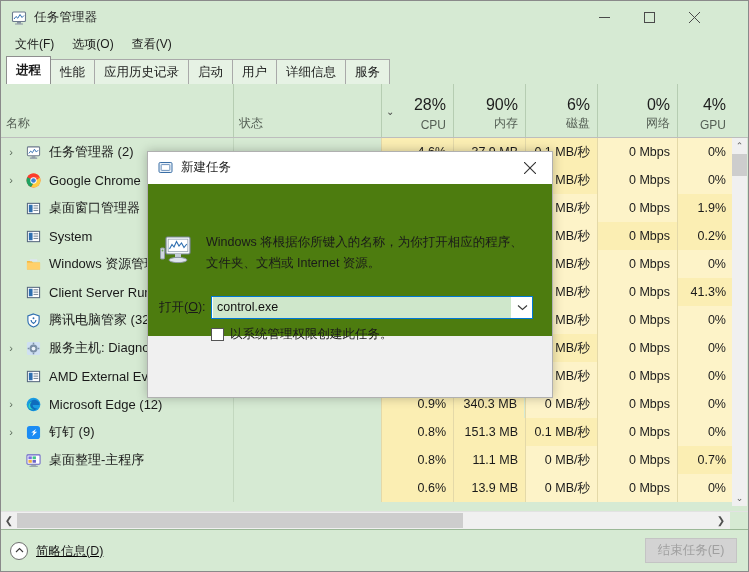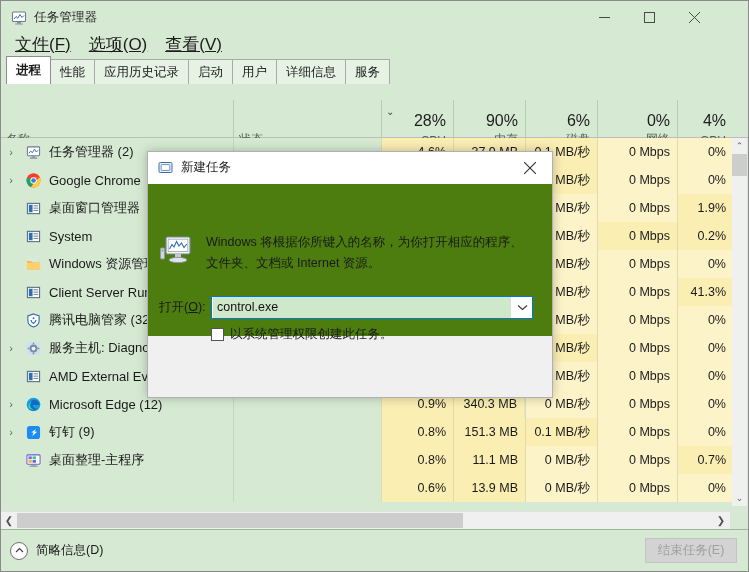--- a/index.html
+++ b/index.html
@@ -38,21 +38,21 @@
     align-items: center; justify-content: center;
     color: #3c3c3c;
   }
 
   
   .menubar {
     position: absolute; left: 0; top: 33px; width: 747px; height: 20px;
     display: flex; align-items: center; background: #d6ead3;
   }
   .menu-item {
-    padding: 2px 8px; font-size: 17px; color: #1c1c1c; margin-left: 2px; text-decoration: underline;
+    padding: 2px 8px; font-size: 12px; color: #1c1c1c; margin-left: 2px;
   }
   .menu-item:first-child { margin-left: 6px; }
 
   
   .tabstrip {
     position: absolute; left: 0; top: 53px; width: 747px; height: 30px;
     background: #d6ead3;
     display: flex; align-items: flex-end;
     padding-left: 5px;
   }
@@ -71,21 +71,21 @@
     border-color: #8e8e8e;
   }
 
   
   .colheader {
     position: absolute; left: 0; top: 83px; width: 747px; height: 54px;
     background: #d6ead3;
     border-bottom: 1px solid #bdbdbd;
   }
   .col {
-    position: absolute; top: 16px; height: 53px;
+    position: absolute; top: 0; height: 53px;
     border-left: 1px solid #b6cdb2;
     padding-left: 44px;
   }
   .col.first { border-left: none; }
   .col .pct {
     position: absolute; right: 7px; top: 12px;
     font-size: 16px; color: #1d1d1d; font-weight: normal;
   }
   .col .nm {
     position: absolute; right: 7px; bottom: 5px;
@@ -175,21 +175,21 @@
     background: #d6ead3;
   }
 
   
   .statusbar {
     position: absolute; left: 0; bottom: 0; width: 747px; height: 42px;
     background: #d6ead3; border-top: 1px solid #9bb897;
     display: flex; align-items: center;
   }
   .fewer {
-    display: flex; align-items: center; margin-left: 9px;
+    display: flex; align-items: flex-end; margin-left: 9px; text-decoration: underline;
   }
   .chevcircle {
     width: 18px; height: 18px; border-radius: 50%;
     border: 1px solid #6f6f6f; display: flex;
     align-items: center; justify-content: center;
     font-size: 9px; color: #3a3a3a; background: #ffffff;
   }
   .fewer-label { margin-left: 8px; font-size: 12.5px; color: #1a1a1a; }
   .endtask {
     margin-left: auto; margin-right: 11px;

